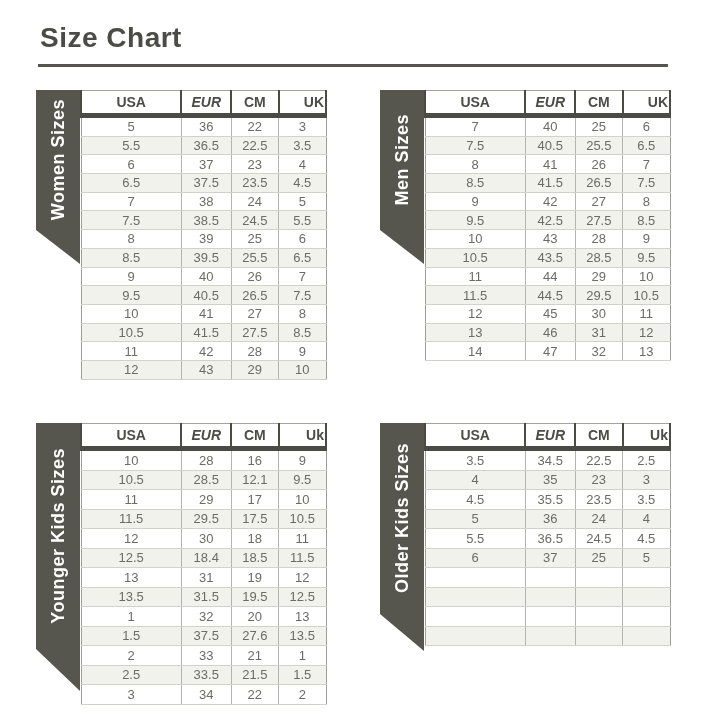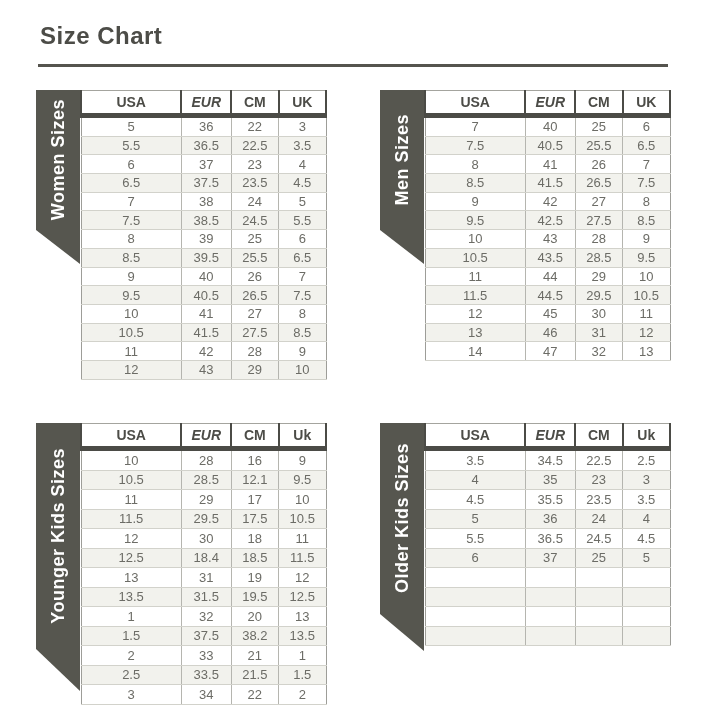--- a/index.html
+++ b/index.html
@@ -2,21 +2,21 @@
 <html><head>
 <meta charset="utf-8">
 <style>
   html,body{margin:0;padding:0;}
   body{
     width:708px;height:717px;position:relative;background:#ffffff;
     font-family:"Liberation Sans", sans-serif;overflow:hidden;
   }
   .page-title{
     position:absolute;left:40px;top:22px;margin:0;
-    font-size:24px;font-weight:bold;color:#4c4c47;letter-spacing:.5px;
+    font-size:28px;font-weight:bold;color:#4c4c47;letter-spacing:.5px;
   }
   .title-rule{
     position:absolute;left:38px;top:64px;width:630px;height:3px;background:#55544e;
   }
   .group{position:absolute;display:flex;align-items:flex-start;}
   .g1{left:36px;top:90px;}
   .g2{left:380px;top:90px;}
   .g3{left:36px;top:423px;}
   .g4{left:380px;top:423px;}
   .ribbon{
@@ -32,21 +32,21 @@
     writing-mode:vertical-rl;transform:rotate(180deg);
     color:#ffffff;font-weight:bold;font-size:18px;white-space:nowrap;letter-spacing:.5px;
   }
   table.size-table{
     border-collapse:collapse;table-layout:fixed;width:247px;background:#fff;
     border:1px solid #9d9d98;
   }
   table.size-table th:nth-child(1){width:42%;}
   table.size-table th:nth-child(2){width:20%;font-style:italic;}
   table.size-table th:nth-child(3){width:19%;}
-  table.size-table th:nth-child(4){width:19%;}
+  table.size-table th:nth-child(4){width:19%;text-align:right;}
   table.size-table thead th{
     height:20px;font-size:14px;font-weight:bold;color:#4c4c47;background:#fff;
     border-top:1px solid #a4a49e;
     border-left:2px solid #4b4b46;
     border-bottom:5px solid #4b4b46;
     text-align:center;vertical-align:middle;margin-top:48px;
   }
   table.size-table thead th:last-child{border-right:2px solid #4b4b46;}
   table.size-table tbody td{
     height:17.7px;font-size:13px;color:#6c6c66;text-align:center;vertical-align:middle;
@@ -326,21 +326,21 @@
         </tr>
         <tr>
           <td>1</td>
           <td>32</td>
           <td>20</td>
           <td>13</td>
         </tr>
         <tr>
           <td>1.5</td>
           <td>37.5</td>
-          <td>38.2</td>
+          <td>27.6</td>
           <td>13.5</td>
         </tr>
         <tr>
           <td>2</td>
           <td>33</td>
           <td>21</td>
           <td>1</td>
         </tr>
         <tr>
           <td>2.5</td>

